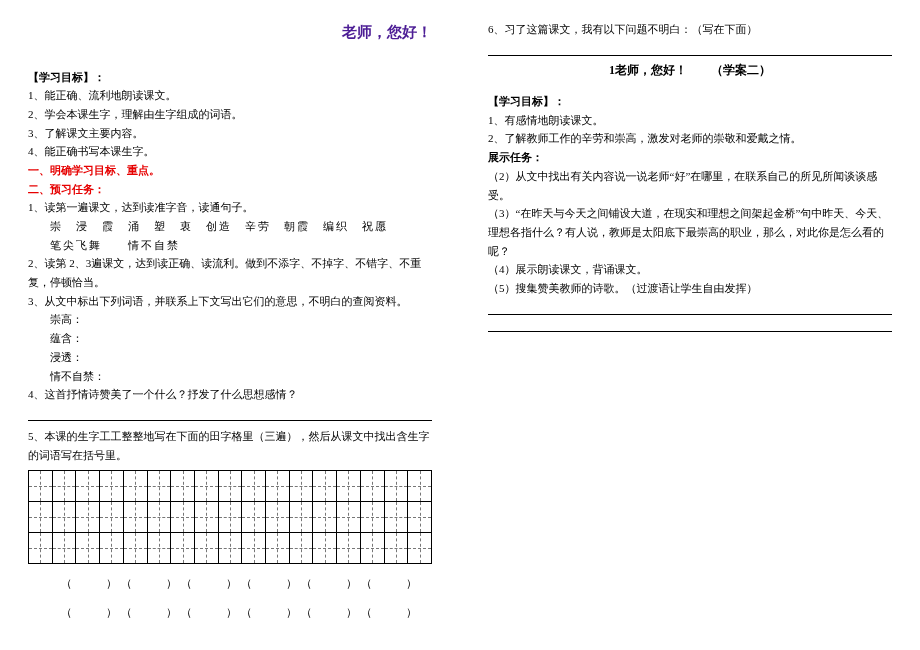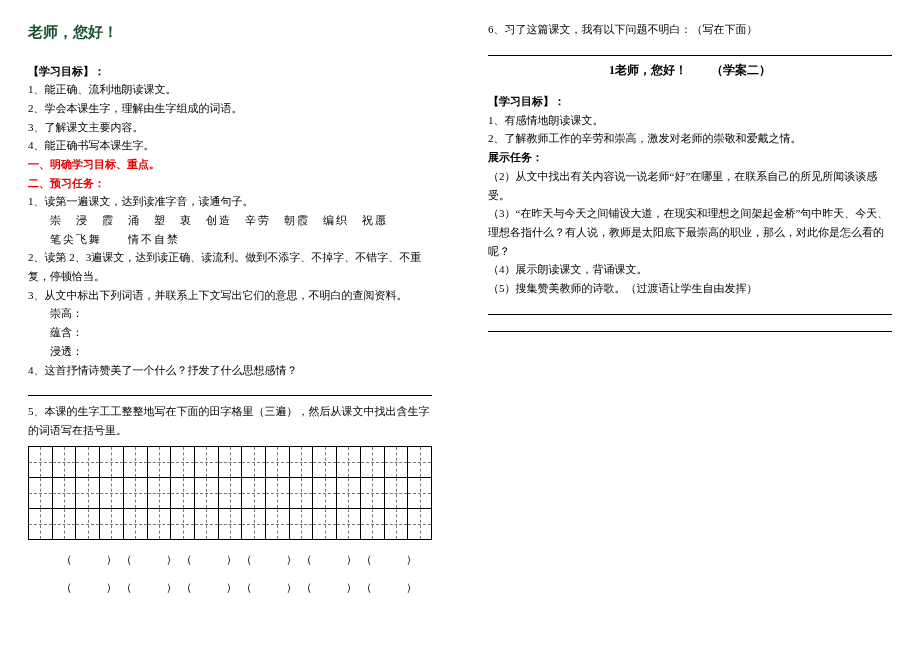--- a/index.html
+++ b/index.html
@@ -19,25 +19,25 @@
     width: 100%;
     height: 100%;
   }
   .col {
     width: 50%;
     padding: 20px 28px 10px 28px;
     box-sizing: border-box;
     line-height: 1.7;
   }
   .title-red {
-    color: #14532d;
+    color: #4c1d95;
     font-weight: bold;
     font-size: 15px;
-    text-align: left;
-    margin-bottom: 16px;
+    text-align: right;
+    margin-bottom: 22px;
   }
   .title-black {
     font-weight: bold;
     font-size: 12px;
     text-align: center;
     margin-top: 80px;
     margin-bottom: 12px;
   }
   .bold { font-weight: bold; }
   .red { color: #e60000; font-family: Liberation Serif, serif; }
@@ -93,20 +93,21 @@
     <div class="bold red">一、明确学习目标、重点。</div>
     <div class="bold red">二、预习任务：</div>
     <div>1、读第一遍课文，达到读准字音，读通句子。</div>
     <div class="vocab-row">崇　浸　霞　涌　塑　衷　创造　辛劳　朝霞　编织　祝愿</div>
     <div class="vocab-row">笔尖飞舞　　情不自禁</div>
     <div>2、读第 2、3遍课文，达到读正确、读流利。做到不添字、不掉字、不错字、不重复，停顿恰当。</div>
     <div>3、从文中标出下列词语，并联系上下文写出它们的意思，不明白的查阅资料。</div>
     <div class="indent">崇高：</div>
     <div class="indent">蕴含：</div>
     <div class="indent">浸透：</div>
+    <div class="indent">情不自禁：</div>
     <div>4、这首抒情诗赞美了一个什么？抒发了什么思想感情？</div>
     <div class="line"></div>
     <div class="q5">5、本课的生字工工整整地写在下面的田字格里（三遍），然后从课文中找出含生字的词语写在括号里。</div>
     <div class="grid-wrap">
       <table class="tianzi">
         <tbody>
             <tr>
               <td></td>
               <td></td>
               <td></td>

